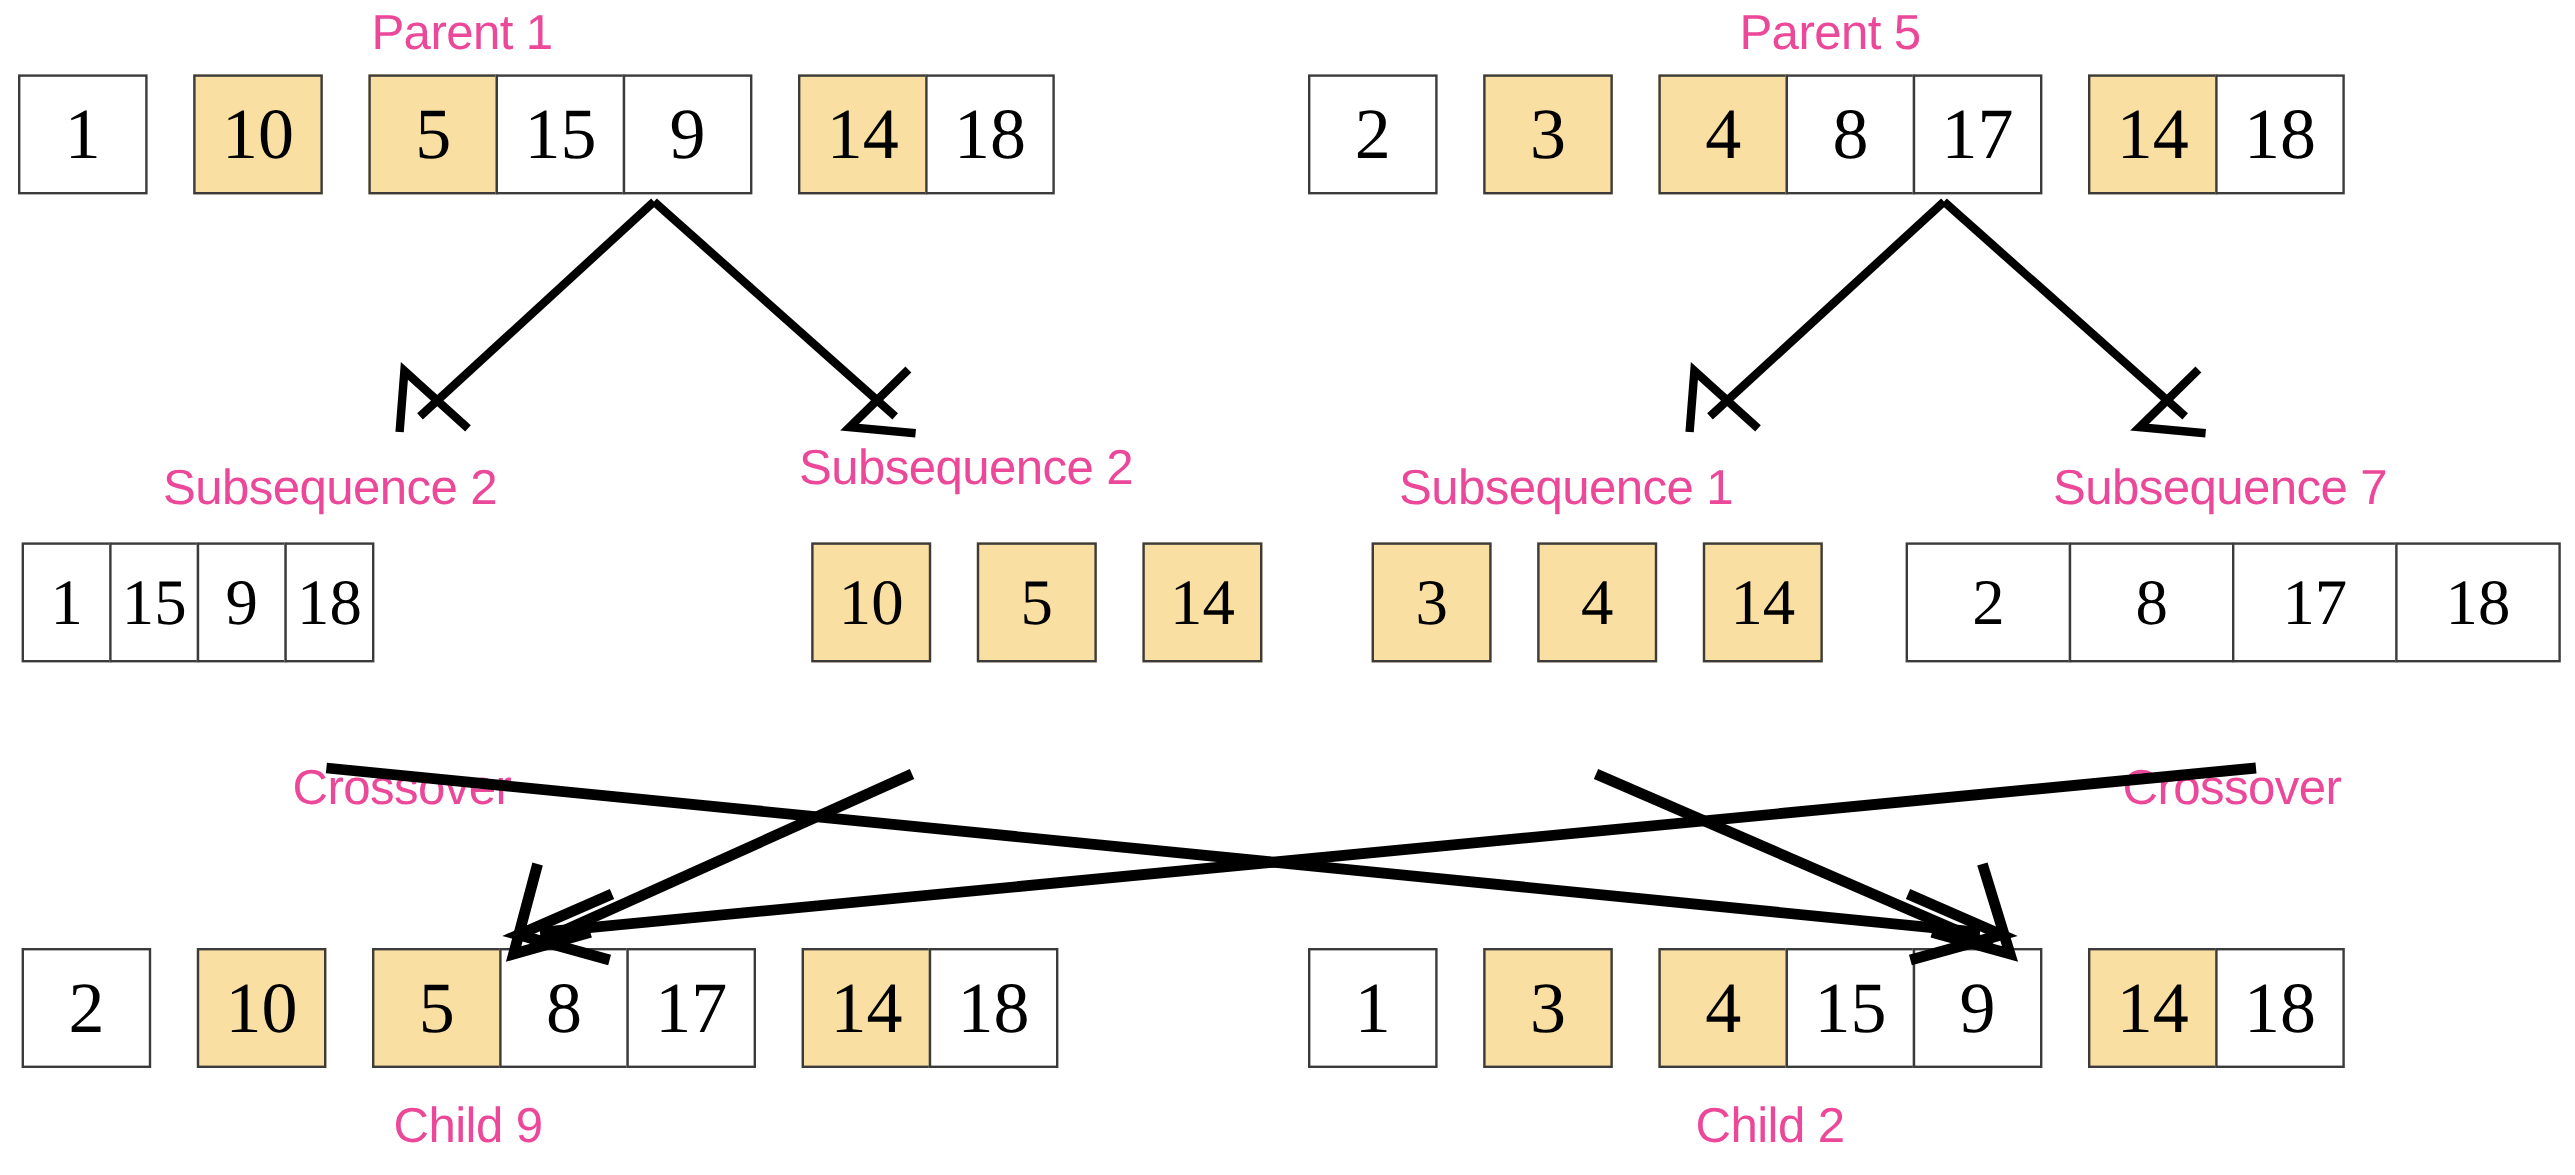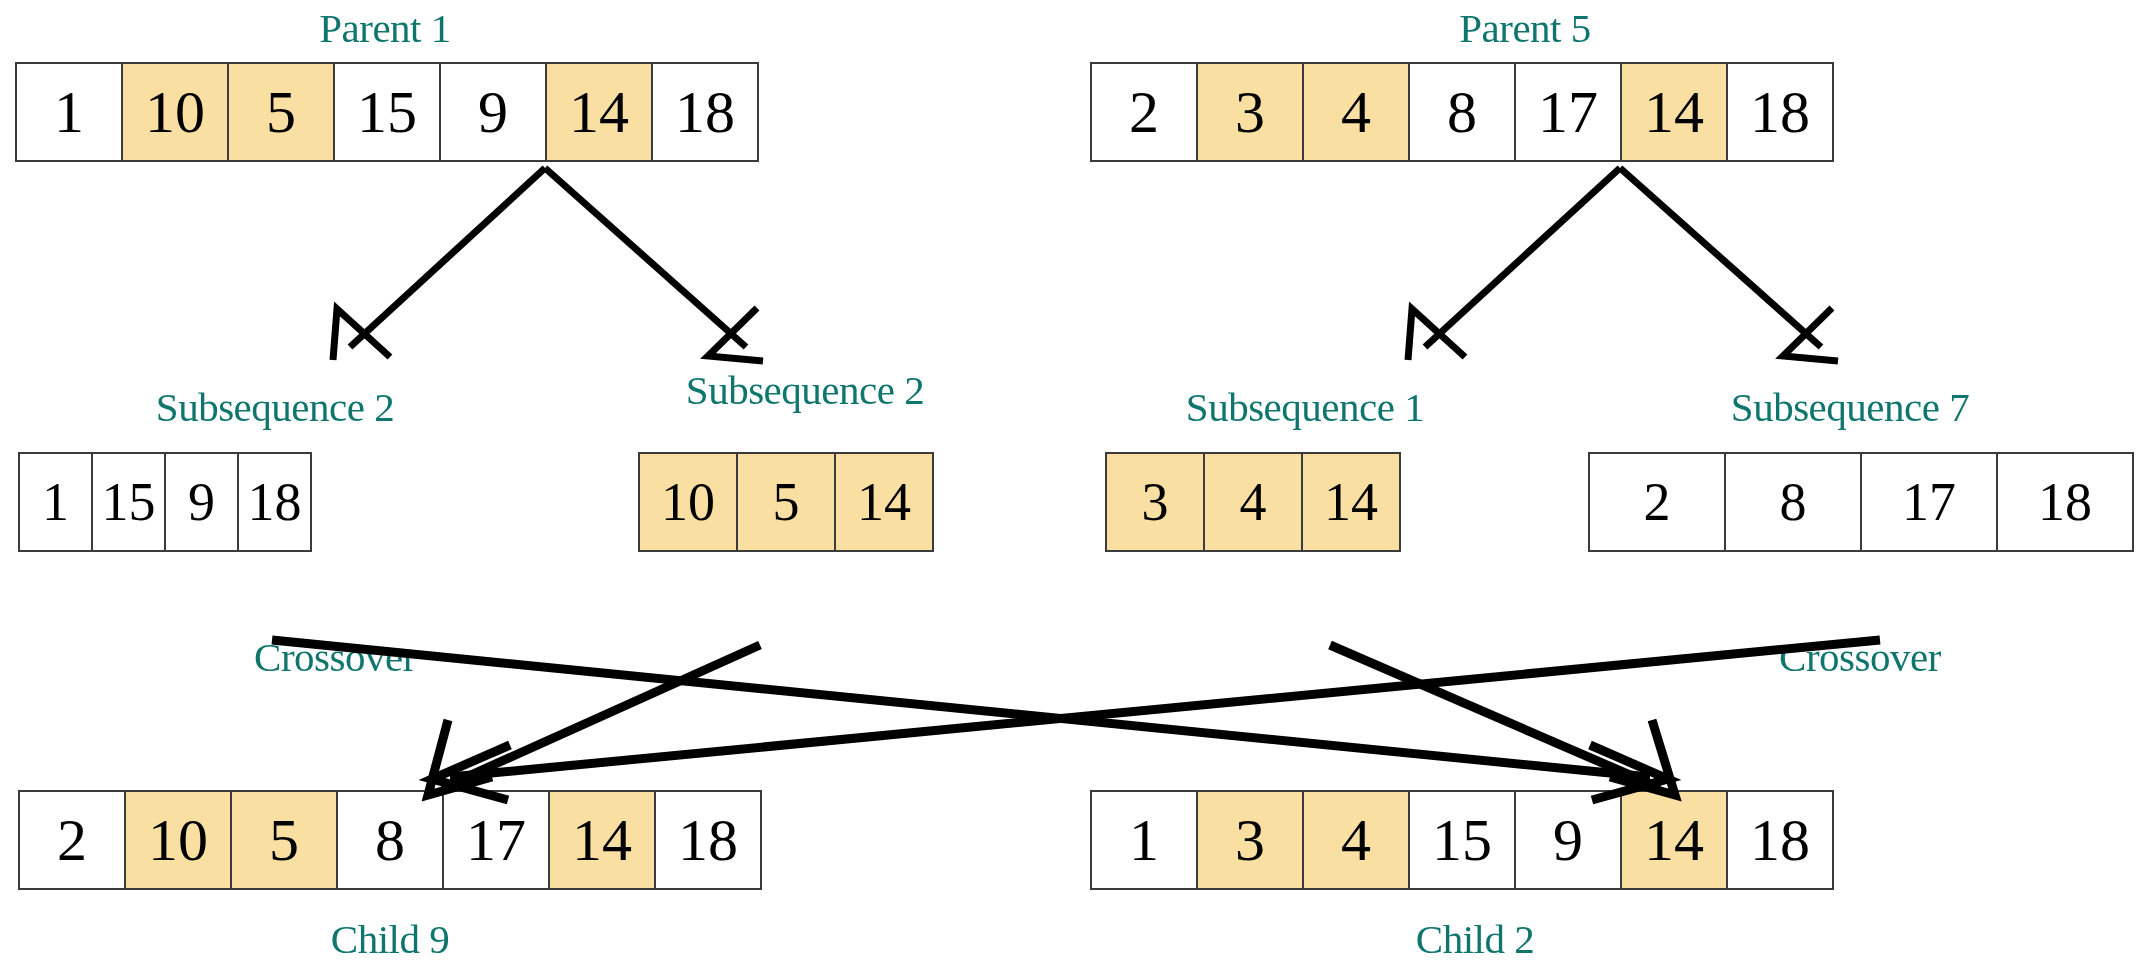--- a/index.html
+++ b/index.html
@@ -30,28 +30,28 @@
     background: #ffffff;
     display: flex;
     align-items: center;
     justify-content: center;
     font-family: "Liberation Serif", serif;
     color: #000000;
     line-height: 1;
     margin-left: -2px;
   }
   .cell:first-child { margin-left: 0; }
-  .cell.hl { background: #fadfa2; }
+  .cell.hl { background: #fadfa2; margin-left: 38px; }
 
   
   .caption {
     position: absolute;
-    font-family: Liberation Serif, serif;
+    font-family: Liberation Sans, sans-serif;
     font-size: 41px;
-    color: #0f766e;
+    color: #ec4899;
     white-space: nowrap;
     text-align: center;
     letter-spacing: -0.5px;
   }
 
   
   #arrows {
     position: absolute;
     left: 0;
     top: 0;

